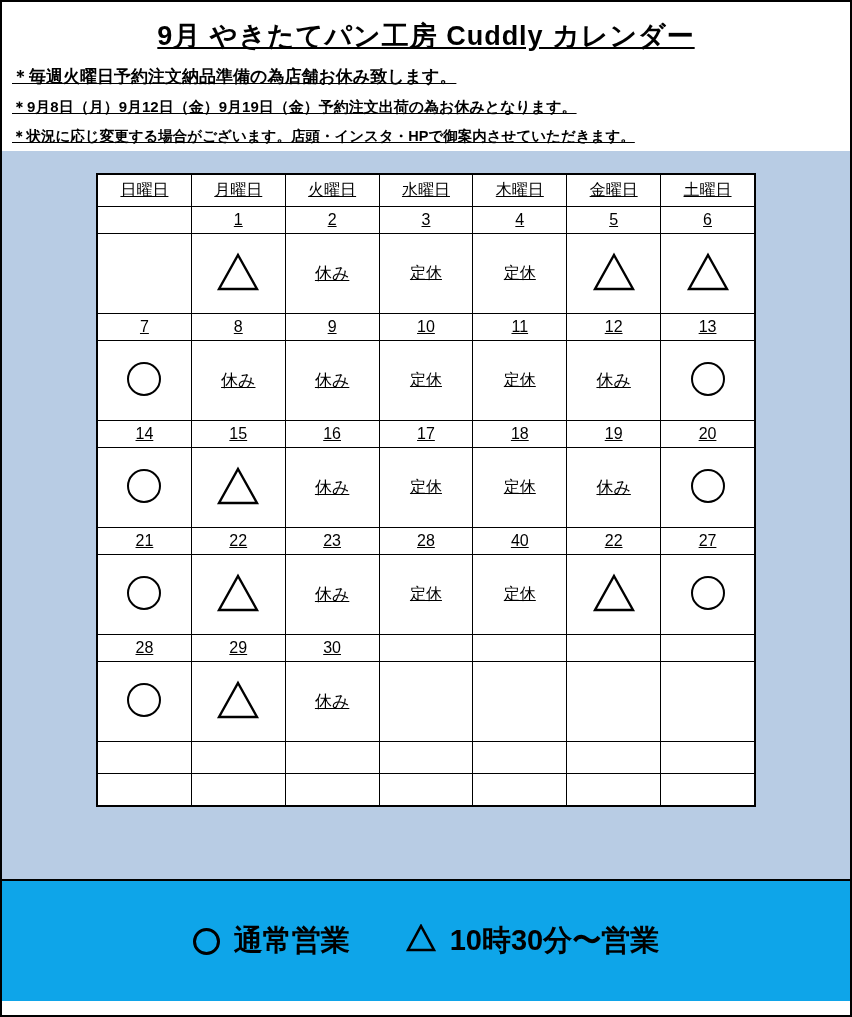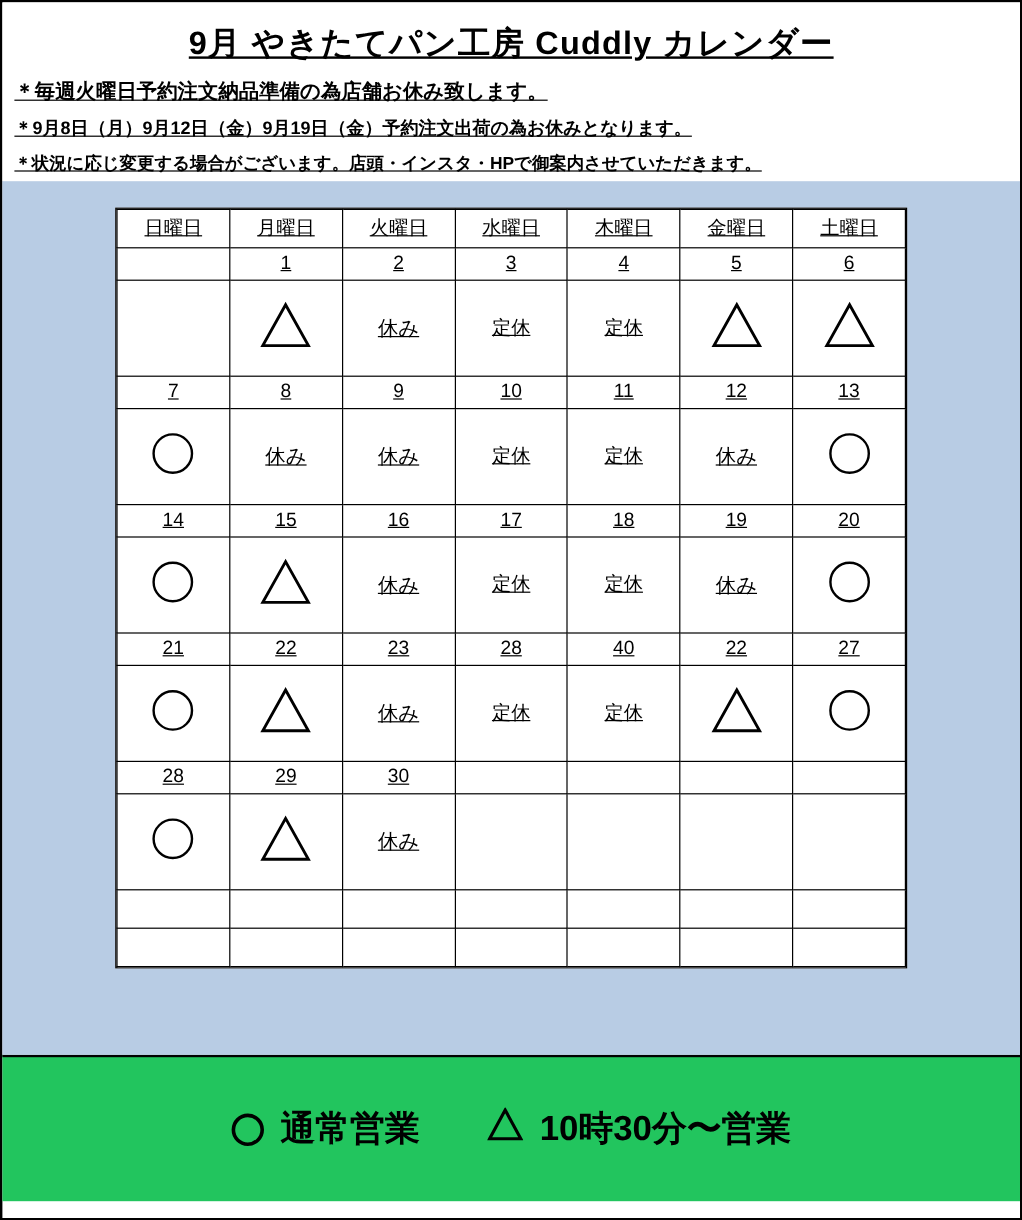--- a/index.html
+++ b/index.html
@@ -113,21 +113,21 @@
     width: 34px;
     height: 34px;
     border: 2.5px solid #000000;
     border-radius: 50%;
     box-sizing: border-box;
   }
 
   
   .legend {
     height: 120px;
-    background: #22c55e;
+    background: #0ea5e9;
     display: flex;
     align-items: center;
     justify-content: center;
     gap: 56px;
     border-top: 2px solid #000000;
   }
   .legend-item {
     display: flex;
     align-items: center;
     font-size: 29px;

